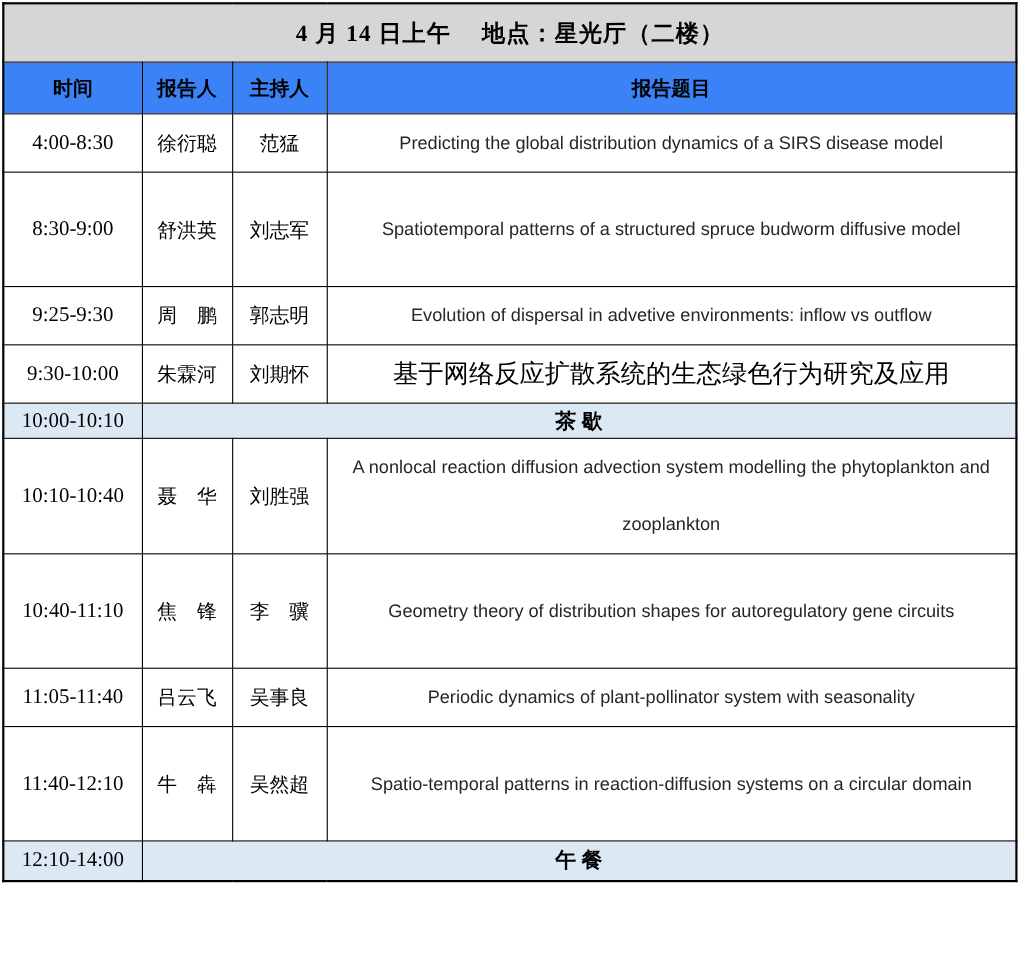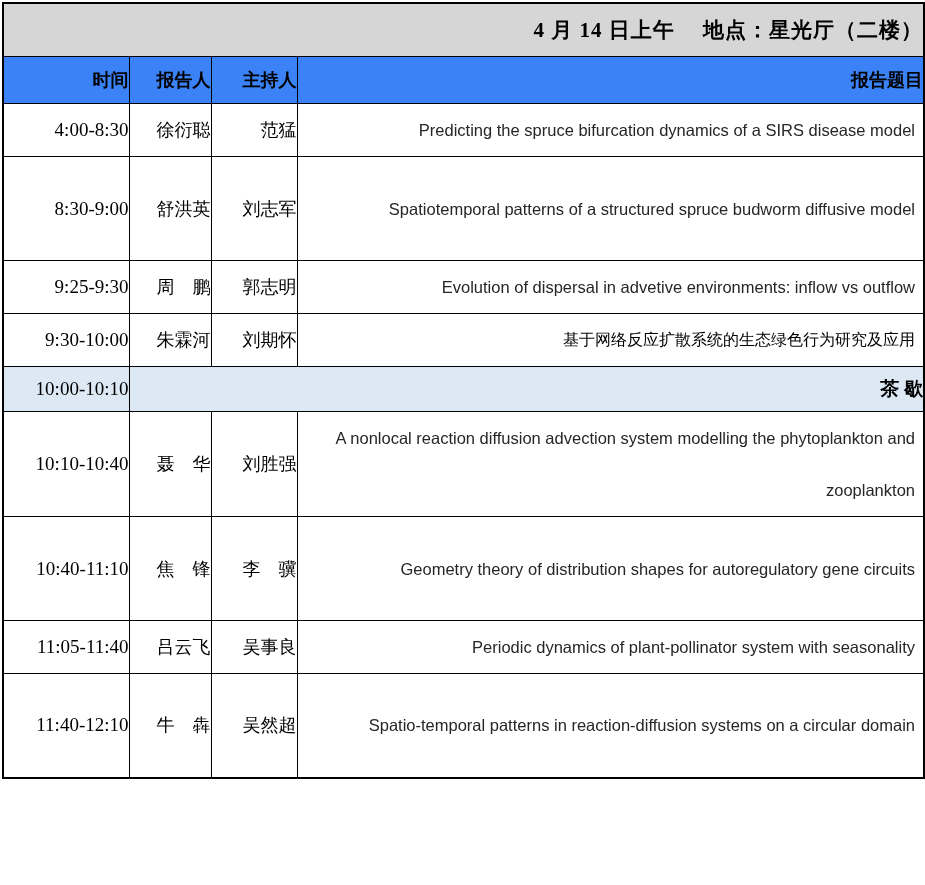--- a/index.html
+++ b/index.html
@@ -17,21 +17,21 @@
     left: 2px;
   }
   table.schedule {
     border-collapse: collapse;
     table-layout: fixed;
     width: 921px;
     border: 2px solid #000000;
   }
   td {
     border: 1px solid #000000;
-    text-align: right;
+    text-align: center;
     vertical-align: middle;
     padding: 0;
     color: #000000;
     overflow: hidden;
   }
   
   col.c-time    { width: 126px; }
   col.c-speaker { width: 82px;  }
   col.c-chair   { width: 86px;  }
   col.c-topic   { width: 627px; }
@@ -44,41 +44,41 @@
     letter-spacing: 1px;
   }
   tr.header-row td {
     height: 46px;
     background: #3b82f6;
     font-weight: bold;
     font-size: 18px;
   }
   tr.r-single { height: 53px; }
   tr.r-double { height: 104px; }
-  tr.r-tea    { height: 45px; margin-top: 15px; }
+  tr.r-tea    { height: 32px; margin-top: 15px; }
   tr.r-lunch  { height: 36px; }
   tr.r-free   { height: 31px; }
 
   td.time {
     font-family: "Liberation Serif", serif;
     font-size: 19px;
   }
   td.speaker, td.chair {
     font-size: 18px;
   }
   td.topic {
     font-family: "Liberation Sans", sans-serif;
     font-size: 16.5px;
     color: #262626;
     line-height: 52px;
     padding: 0 8px;
   }
   td.topic.cjk {
     font-family: "Liberation Serif", serif;
-    font-size: 16px;
+    font-size: 23px;
     color: #000000;
   }
   tr.break-row td {
     background: #dce8f4;
   }
   td.break-label {
     font-weight: bold;
     font-size: 19px;
   }
 </style>
@@ -102,21 +102,21 @@
         <td>报告人</td>
         <td>主持人</td>
         <td>报告题目</td>
       </tr>
     </tbody>
     <tbody id="schedule-body">
         <tr class="r-single">
           <td class="time">4:00-8:30</td>
           <td class="speaker">徐衍聪</td>
           <td class="chair">范猛</td>
-          <td class="topic">Predicting the spruce bifurcation dynamics of a SIRS disease model</td>
+          <td class="topic">Predicting the global distribution dynamics of a SIRS disease model</td>
         </tr>
         <tr class="r-double">
           <td class="time">8:30-9:00</td>
           <td class="speaker">舒洪英</td>
           <td class="chair">刘志军</td>
           <td class="topic">Spatiotemporal patterns of a structured spruce budworm diffusive model</td>
         </tr>
         <tr class="r-single">
           <td class="time">9:25-9:30</td>
           <td class="speaker">周　鹏</td>
@@ -150,15 +150,19 @@
           <td class="speaker">吕云飞</td>
           <td class="chair">吴事良</td>
           <td class="topic">Periodic dynamics of plant-pollinator system with seasonality</td>
         </tr>
         <tr class="r-double">
           <td class="time">11:40-12:10</td>
           <td class="speaker">牛　犇</td>
           <td class="chair">吴然超</td>
           <td class="topic">Spatio-temporal patterns in reaction-diffusion systems on a circular domain</td>
         </tr>
+        <tr class="break-row r-lunch">
+          <td class="time">12:10-14:00</td>
+          <td colspan="3" class="break-label">午 餐</td>
+        </tr>
       </tbody>
   </table>
 </div>
 
 </body></html>

